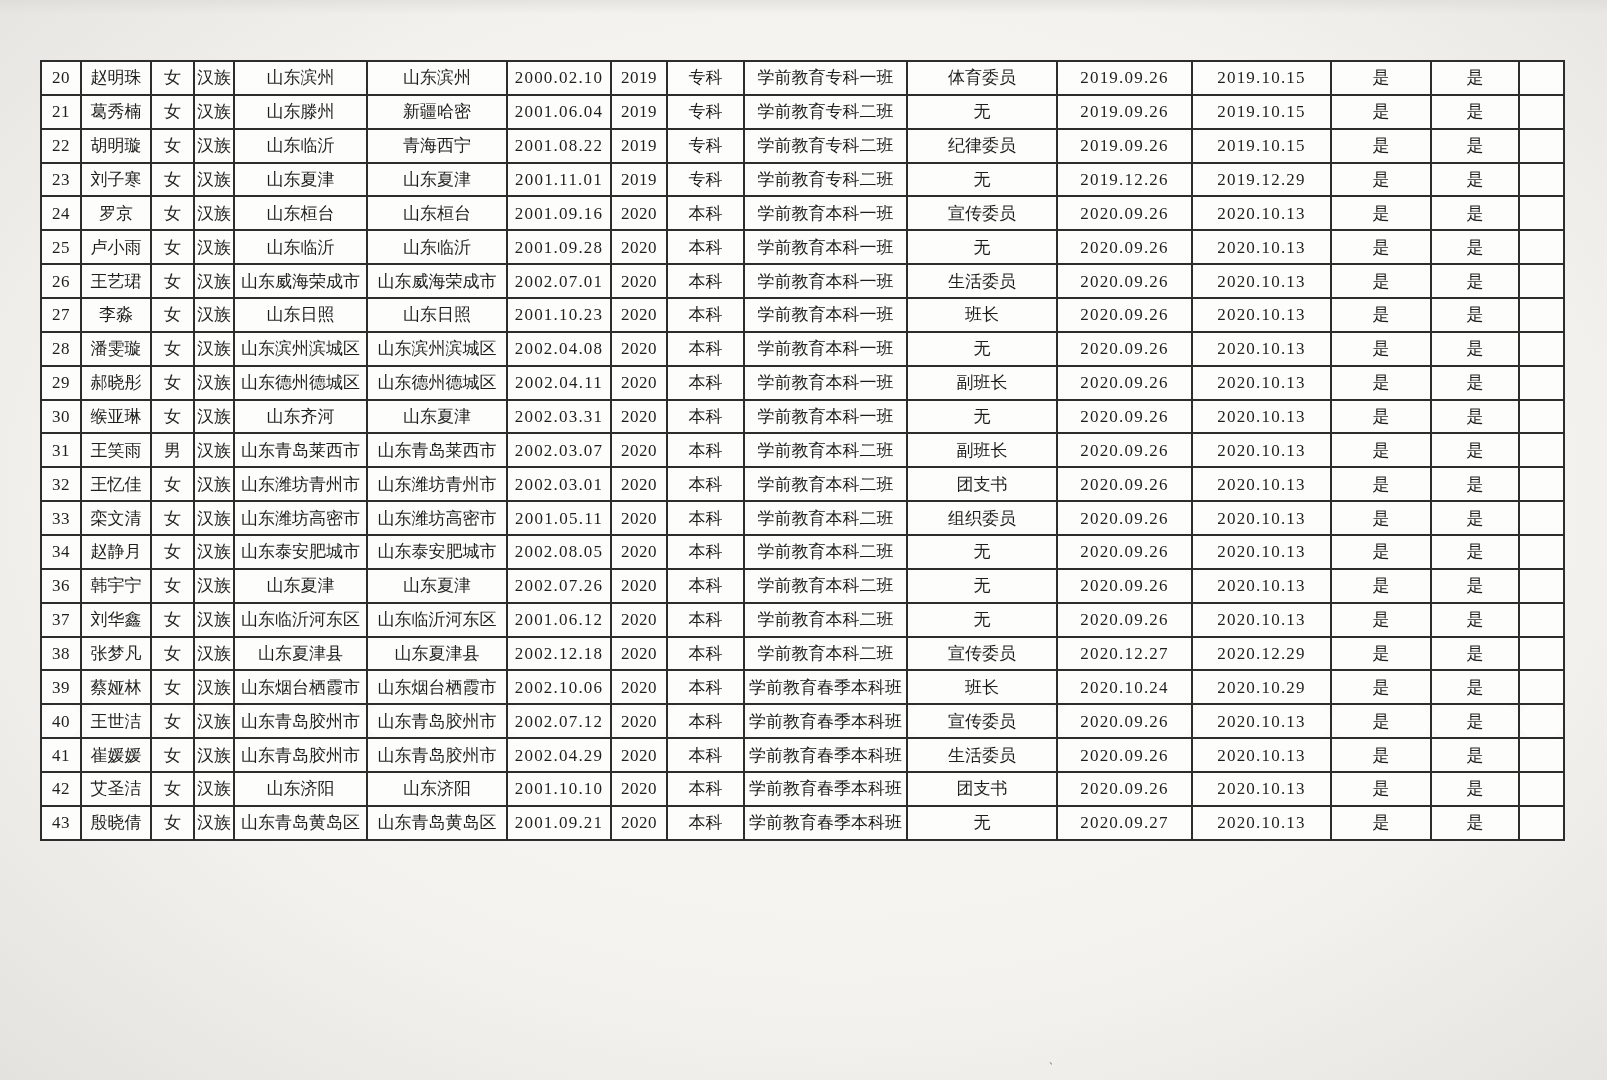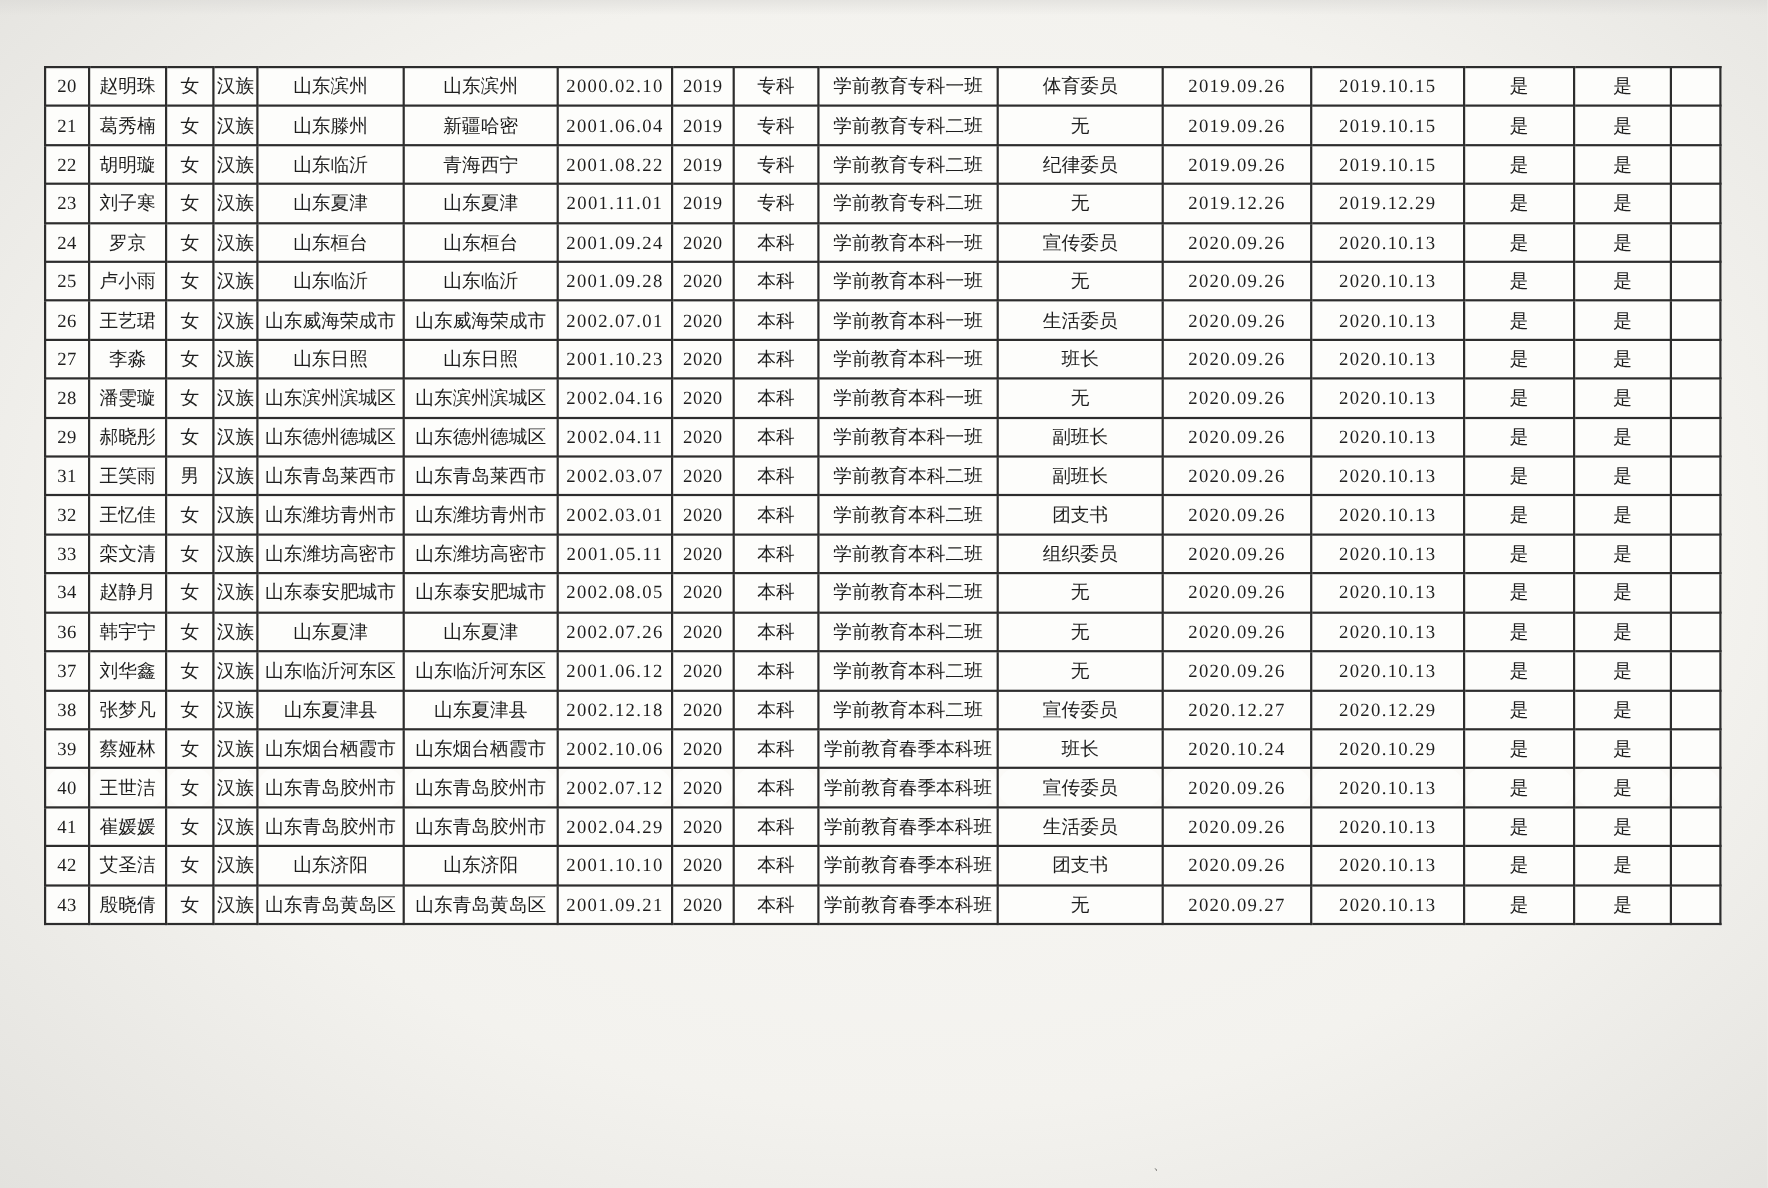--- a/index.html
+++ b/index.html
@@ -137,21 +137,21 @@
           <td class="yes">是</td>
           <td class="blank"></td>
         </tr>
         <tr>
           <td class="num">24</td>
           <td class="name">罗京</td>
           <td class="cjk">女</td>
           <td class="cjk">汉族</td>
           <td class="cjk">山东桓台</td>
           <td class="cjk">山东桓台</td>
-          <td class="date">2001.09.24</td>
+          <td class="date">2001.09.16</td>
           <td class="num">2020</td>
           <td class="cjk">本科</td>
           <td class="cjk">学前教育本科一班</td>
           <td class="cjk">宣传委员</td>
           <td class="date">2020.09.26</td>
           <td class="date">2020.10.13</td>
           <td class="yes">是</td>
           <td class="yes">是</td>
           <td class="blank"></td>
         </tr>
@@ -209,21 +209,21 @@
           <td class="yes">是</td>
           <td class="blank"></td>
         </tr>
         <tr>
           <td class="num">28</td>
           <td class="name">潘雯璇</td>
           <td class="cjk">女</td>
           <td class="cjk">汉族</td>
           <td class="cjk">山东滨州滨城区</td>
           <td class="cjk">山东滨州滨城区</td>
-          <td class="date">2002.04.16</td>
+          <td class="date">2002.04.08</td>
           <td class="num">2020</td>
           <td class="cjk">本科</td>
           <td class="cjk">学前教育本科一班</td>
           <td class="cjk">无</td>
           <td class="date">2020.09.26</td>
           <td class="date">2020.10.13</td>
           <td class="yes">是</td>
           <td class="yes">是</td>
           <td class="blank"></td>
         </tr>
@@ -232,20 +232,38 @@
           <td class="name">郝晓彤</td>
           <td class="cjk">女</td>
           <td class="cjk">汉族</td>
           <td class="cjk">山东德州德城区</td>
           <td class="cjk">山东德州德城区</td>
           <td class="date">2002.04.11</td>
           <td class="num">2020</td>
           <td class="cjk">本科</td>
           <td class="cjk">学前教育本科一班</td>
           <td class="cjk">副班长</td>
+          <td class="date">2020.09.26</td>
+          <td class="date">2020.10.13</td>
+          <td class="yes">是</td>
+          <td class="yes">是</td>
+          <td class="blank"></td>
+        </tr>
+        <tr>
+          <td class="num">30</td>
+          <td class="name">缑亚琳</td>
+          <td class="cjk">女</td>
+          <td class="cjk">汉族</td>
+          <td class="cjk">山东齐河</td>
+          <td class="cjk">山东夏津</td>
+          <td class="date">2002.03.31</td>
+          <td class="num">2020</td>
+          <td class="cjk">本科</td>
+          <td class="cjk">学前教育本科一班</td>
+          <td class="cjk">无</td>
           <td class="date">2020.09.26</td>
           <td class="date">2020.10.13</td>
           <td class="yes">是</td>
           <td class="yes">是</td>
           <td class="blank"></td>
         </tr>
         <tr>
           <td class="num">31</td>
           <td class="name">王笑雨</td>
           <td class="cjk">男</td>

